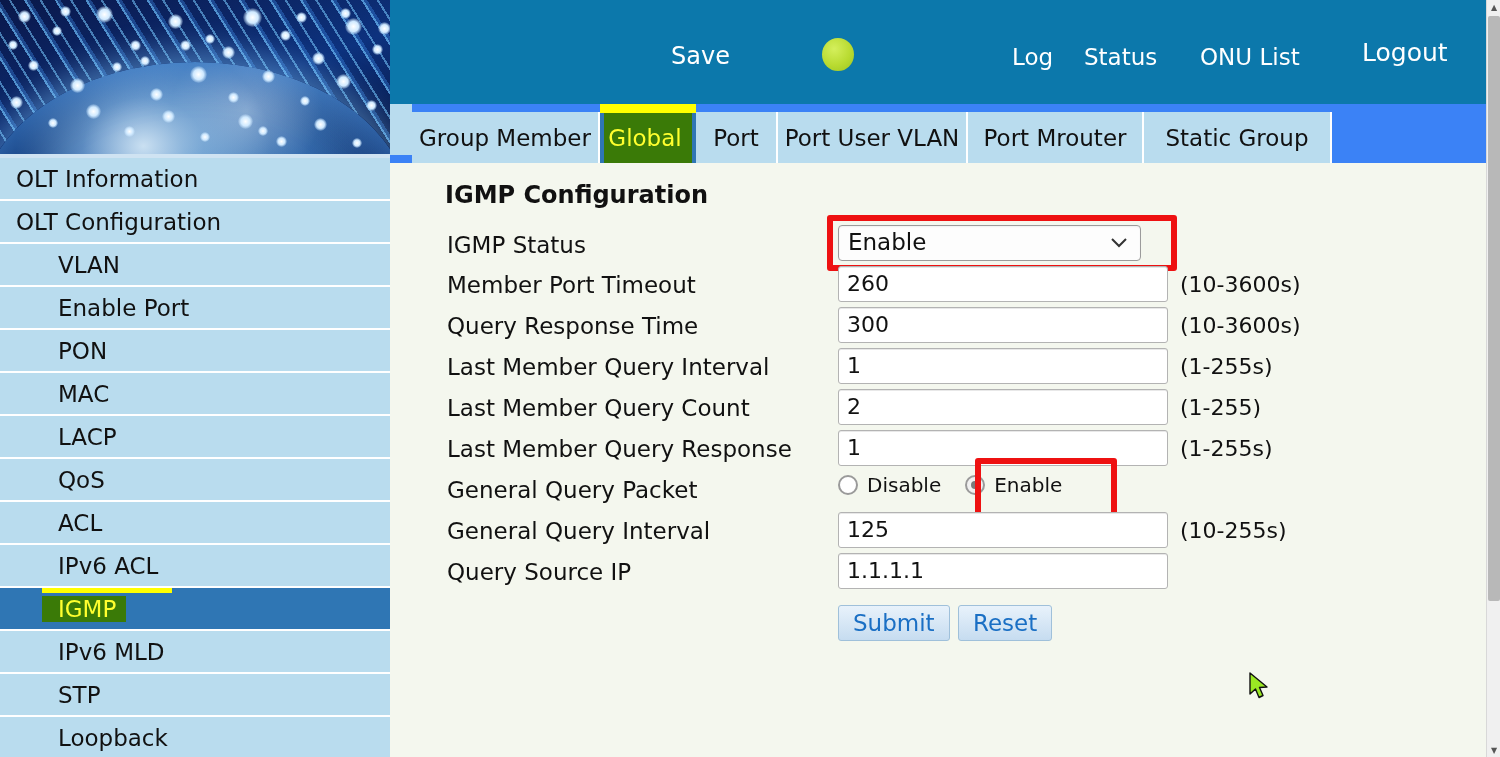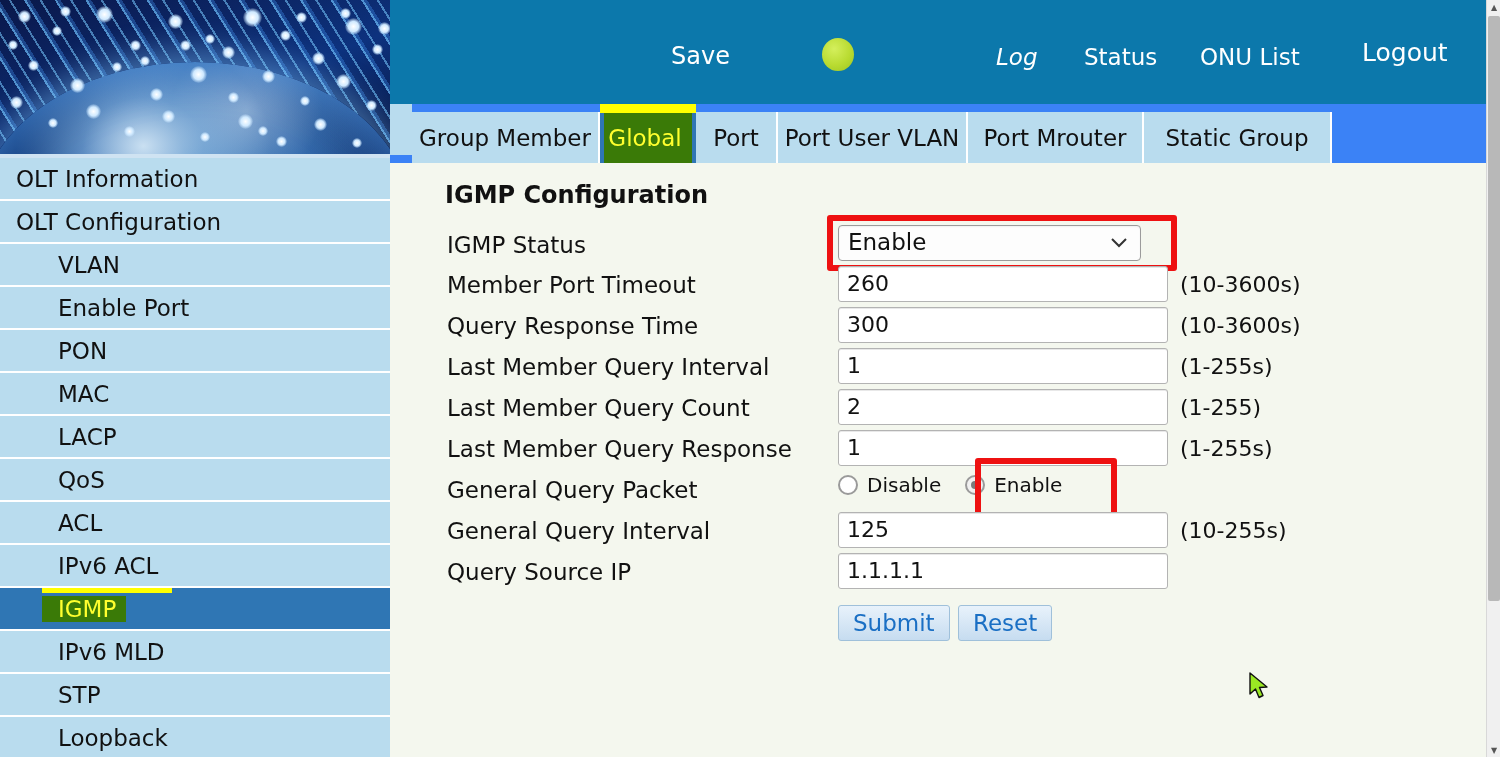--- a/index.html
+++ b/index.html
@@ -94,21 +94,21 @@
   .hdr-led {
     position: absolute; left: 432px; top: 38px;
     width: 32px; height: 33px;
     border-radius: 50%;
     background: radial-gradient(circle at 38% 33%, #d4ef5c 0%, #b9db31 55%, #9cc521 100%);
   }
   .hdr-link {
     position: absolute; top: 44px;
     font-size: 23px; color: #ffffff;
   }
-  .hdr-link.log { left: 606px; font-style: italic; }
+  .hdr-link.log { left: 622px; }
   .hdr-link.status { left: 694px; }
   .hdr-link.onulist { left: 810px; }
   .hdr-link.logout { left: 972px; top: 38px; font-size: 25px; }
 
   
   #tabzone {
     position: absolute; left: 390px; top: 104px;
     width: 1096px; height: 59px;
     background: #3b82f6;
   }

